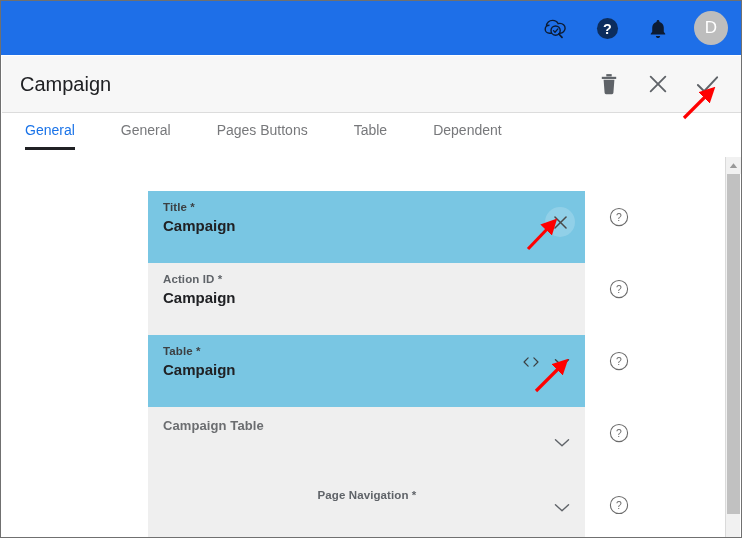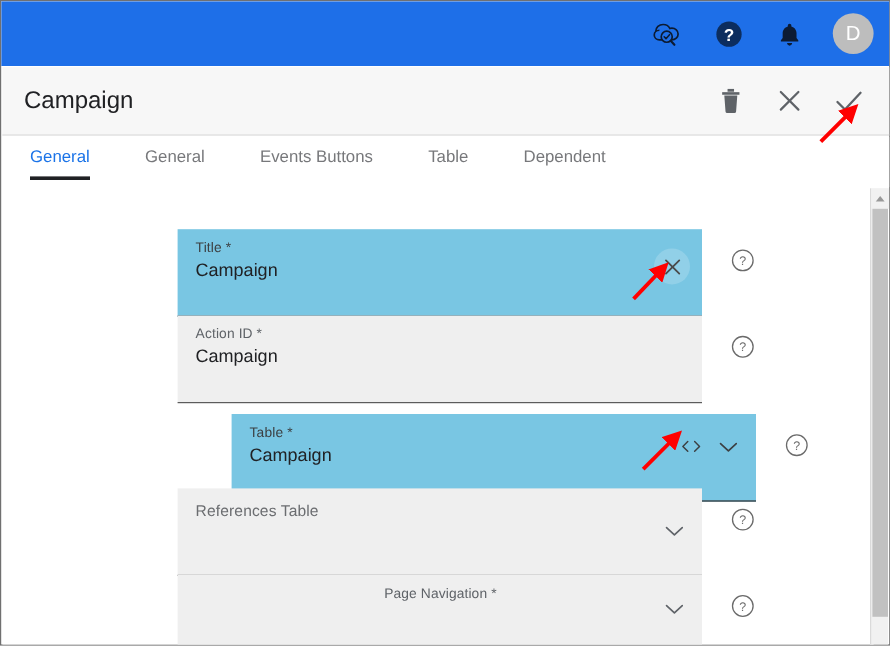--- a/index.html
+++ b/index.html
@@ -121,20 +121,21 @@
     left: 146px;
   }
 
   .field {
     position: relative;
     width: 437px;
     height: 73px;
     background: #EFEFEF;
     border-bottom: 1px solid #5C5C5C;
     padding: 9px 14px 0 15px;
+    font-weight: bold;
   }
   .field.highlight { background: #79C6E3; border-bottom: 1px solid #2b2b2b; }
 
   .field-label {
     font-size: 11.5px;
     color: #5F6368;
     line-height: 14px;
     letter-spacing: 0.1px;
   }
   .field.highlight .field-label { color: #3c4043; }
@@ -261,21 +262,21 @@
         <svg width="25" height="25" viewBox="0 0 26 26">
           <path d="M3 13.5 L9.5 20 L23 5.5" fill="none" stroke="#5F6368" stroke-width="2" stroke-linecap="round" stroke-linejoin="round"></path>
         </svg>
       </div>
     </div>
   </div>
 
   <div class="tabs">
     <div class="tab active">General</div>
     <div class="tab">General</div>
-    <div class="tab">Events Buttons</div>
+    <div class="tab">Pages Buttons</div>
     <div class="tab">Table</div>
     <div class="tab">Dependent</div>
   </div>
 
   <div class="content">
 
     <div class="form-row" style="top:34px;">
       <div class="field highlight">
         <div class="field-label">Title *</div>
         <div class="field-value">Campaign</div>
@@ -304,21 +305,21 @@
         <div class="field-value">Campaign</div>
       </div>
       <div class="help-icon">
         <svg width="20" height="20" viewBox="0 0 24 24">
           <circle cx="12" cy="12" r="10.3" fill="none" stroke="#6b6b6b" stroke-width="1.3"></circle>
           <text x="12" y="16.6" font-family="Liberation Sans, sans-serif" font-size="12.5" fill="#6b6b6b" text-anchor="middle">?</text>
         </svg>
       </div>
     </div>
 
-    <div class="form-row" style="top:188px;margin-left:45px;">
+    <div class="form-row" style="top:178px;">
       <div class="field highlight">
         <div class="field-label">Table *</div>
         <div class="field-value">Campaign</div>
         <div class="field-icons" style="right:14px; top:20px; gap:13px;">
           <div class="fi">
             <svg width="18" height="14" viewBox="0 0 22 16">
               <path d="M7.5 3 L2.5 8 L7.5 13" fill="none" stroke="#3c4043" stroke-width="1.5" stroke-linecap="round" stroke-linejoin="round"></path>
               <path d="M14.5 3 L19.5 8 L14.5 13" fill="none" stroke="#3c4043" stroke-width="1.5" stroke-linecap="round" stroke-linejoin="round"></path>
             </svg>
           </div>
@@ -332,21 +333,21 @@
       <div class="help-icon">
         <svg width="20" height="20" viewBox="0 0 24 24">
           <circle cx="12" cy="12" r="10.3" fill="none" stroke="#6b6b6b" stroke-width="1.3"></circle>
           <text x="12" y="16.6" font-family="Liberation Sans, sans-serif" font-size="12.5" fill="#6b6b6b" text-anchor="middle">?</text>
         </svg>
       </div>
     </div>
 
     <div class="form-row" style="top:250px;">
       <div class="field">
-        <div class="field-label" style="font-size:13px; color:#6b6d70; padding-top:3px;">References Table</div>
+        <div class="field-label" style="font-size:13px; color:#6b6d70; padding-top:3px;">Campaign Table</div>
         <div class="field-value"></div>
         <div class="field-icons" style="right:14px; top:29px;">
           <div class="fi">
             <svg width="18" height="13" viewBox="0 0 22 14">
               <path d="M3 3.5 L11 11 L19 3.5" fill="none" stroke="#5F6368" stroke-width="1.7" stroke-linecap="round" stroke-linejoin="round"></path>
             </svg>
           </div>
         </div>
       </div>
       <div class="help-icon">

